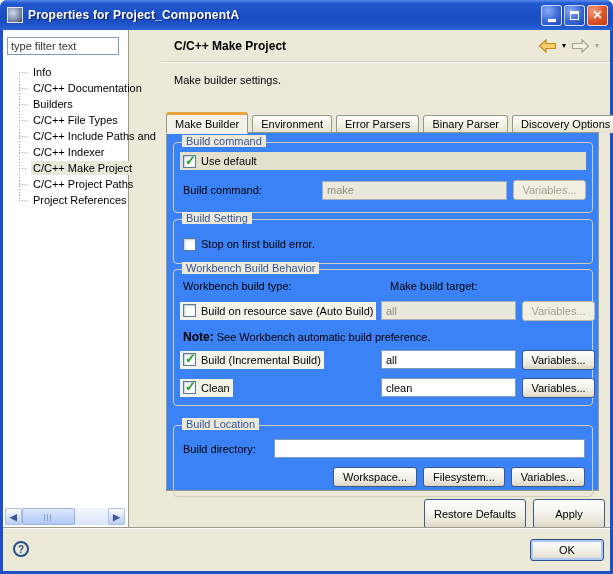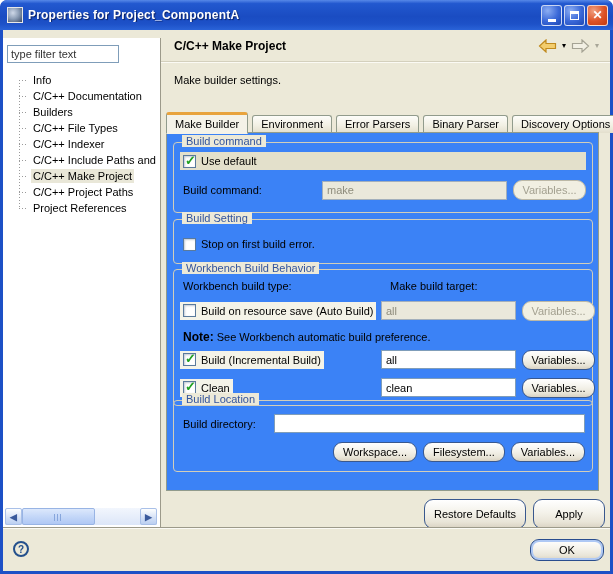--- a/index.html
+++ b/index.html
@@ -23,22 +23,22 @@
   .btn-min, .btn-max { background:radial-gradient(circle at 30% 25%, #8cadf2 0%, #3a68d8 55%, #1d48b4 100%); }
   .btn-close { background:radial-gradient(circle at 30% 25%, #f0a080 0%, #dd5226 55%, #c23a10 100%);
     font-size:12px; font-weight:bold; }
   .glyph-min { width:8px; height:3px; background:#fff; margin-top:10px; }
   .glyph-max { width:9px; height:9px; border:1px solid #fff; border-top:3px solid #fff; }
 
   
   .frame { position:absolute; left:3px; right:3px; top:30px; bottom:3px; background:#ece9d8; }
 
   
-  .left-panel { position:absolute; left:0; top:0; width:158px; bottom:44px; background:#fff;
-    border-right:1px solid #9c9a8a;margin-top:8px; }
+  .left-panel { position:absolute; left:0; top:0; width:126px; bottom:44px; background:#fff;
+    border-right:1px solid #9c9a8a; }
   .filter-input { position:absolute; left:4px; top:7px; width:112px; height:18px;
     border:1px solid #7f9db9; background:#fff; font-family:"Liberation Sans",sans-serif;
     font-size:11px; padding:0 3px; color:#333; }
   .tree { position:absolute; left:8px; top:34px; right:2px; list-style:none; }
   .tree::before { content:""; position:absolute; left:8px; top:8px; height:128px; width:1px;
     background-image:repeating-linear-gradient(180deg,#9a9a9a 0 1px, transparent 1px 3px); }
   .tree-item { position:relative; height:16px; display:flex; align-items:center;
     padding-left:20px; white-space:nowrap; cursor:default; }
   .tree-item::before { content:""; position:absolute; left:8px; top:8px; width:9px; height:1px;
     background-image:repeating-linear-gradient(90deg,#9a9a9a 0 1px, transparent 1px 3px); }
@@ -82,36 +82,36 @@
     border:1px solid #919b8c; background:#3b82f6; z-index:2; }
 
   
   .group { position:absolute; left:6px; right:5px; border:1px solid #d2ceba; border-radius:4px; }
   .group-title { position:absolute; top:-8px; left:8px; background:#ece9d8; padding:0 4px;
     color:var(--group-title-blue); white-space:nowrap; }
 
   .g-build-command { top:9px;  height:71px; }
   .g-build-setting { top:86px; height:45px; }
   .g-workbench     { top:136px; height:137px; }
-  .g-build-location{ top:267px; height:72px; }
+  .g-build-location{ top:292px; height:72px; }
 
   .cb-row { display:flex; align-items:center; gap:5px; height:18px; padding:0 3px; }
   .cb { width:13px; height:13px; flex:none; background:#fff; border:1px solid #5a7a9c;
     box-shadow:inset 1px 1px 2px rgba(80,100,130,.35); position:relative; }
   .cb.checked::after { content:"✓"; position:absolute; left:1px; top:-3px; font-size:13px;
     font-weight:bold; color:var(--check-green); }
 
   .strip-dark  { background:#e3e0cb; }
   .strip-light { background:#f4f3e8; }
 
   .xp-input { height:19px; border:1px solid #7f9db9; background:#fff; padding:0 4px;
     font-family:"Liberation Sans",sans-serif; font-size:11px; color:#000; }
   .xp-input.disabled { background:#eae8db; color:#8e8c7c; border-color:#a2afbc; }
 
-  .xp-btn { height:20px; padding:0 9px; border:1px solid #39588e; border-radius:9px;
+  .xp-btn { height:20px; padding:0 9px; border:1px solid #39588e; border-radius:3px;
     background:linear-gradient(180deg,#ffffff 0%, #f4f2ea 45%, #e9e5d8 78%, #d9d2c2 100%);
     font-family:"Liberation Sans",sans-serif; font-size:11px; color:#000;
     display:inline-flex; align-items:center; justify-content:center; white-space:nowrap; cursor:default; }
   .xp-btn.disabled { border-color:#bcb8a6; color:#a3a090; background:#f1efe2; }
   .xp-btn.default { box-shadow:inset 0 0 0 2px #aec8f4; border-color:#2a4e8e; }
 
   
   .bc-strip { position:absolute; left:6px; right:6px; top:9px; }
   .bc-row2 { position:absolute; left:9px; right:6px; top:37px; display:flex; align-items:center; }
   .bc-row2 .lab { width:97px; flex:none; }
@@ -181,24 +181,24 @@
           <li class="tree-item">
             <span class="lbl">C/C++ Documentation</span>
           </li>
           <li class="tree-item">
             <span class="lbl">Builders</span>
           </li>
           <li class="tree-item">
             <span class="lbl">C/C++ File Types</span>
           </li>
           <li class="tree-item">
+            <span class="lbl">C/C++ Include Paths and</span>
+          </li>
+          <li class="tree-item">
             <span class="lbl">C/C++ Indexer</span>
-          </li>
-          <li class="tree-item">
-            <span class="lbl">C/C++ Include Paths and</span>
           </li>
           <li class="tree-item selected">
             <span class="lbl">C/C++ Make Project</span>
           </li>
           <li class="tree-item">
             <span class="lbl">C/C++ Project Paths</span>
           </li>
           <li class="tree-item">
             <span class="lbl">Project References</span>
           </li>

